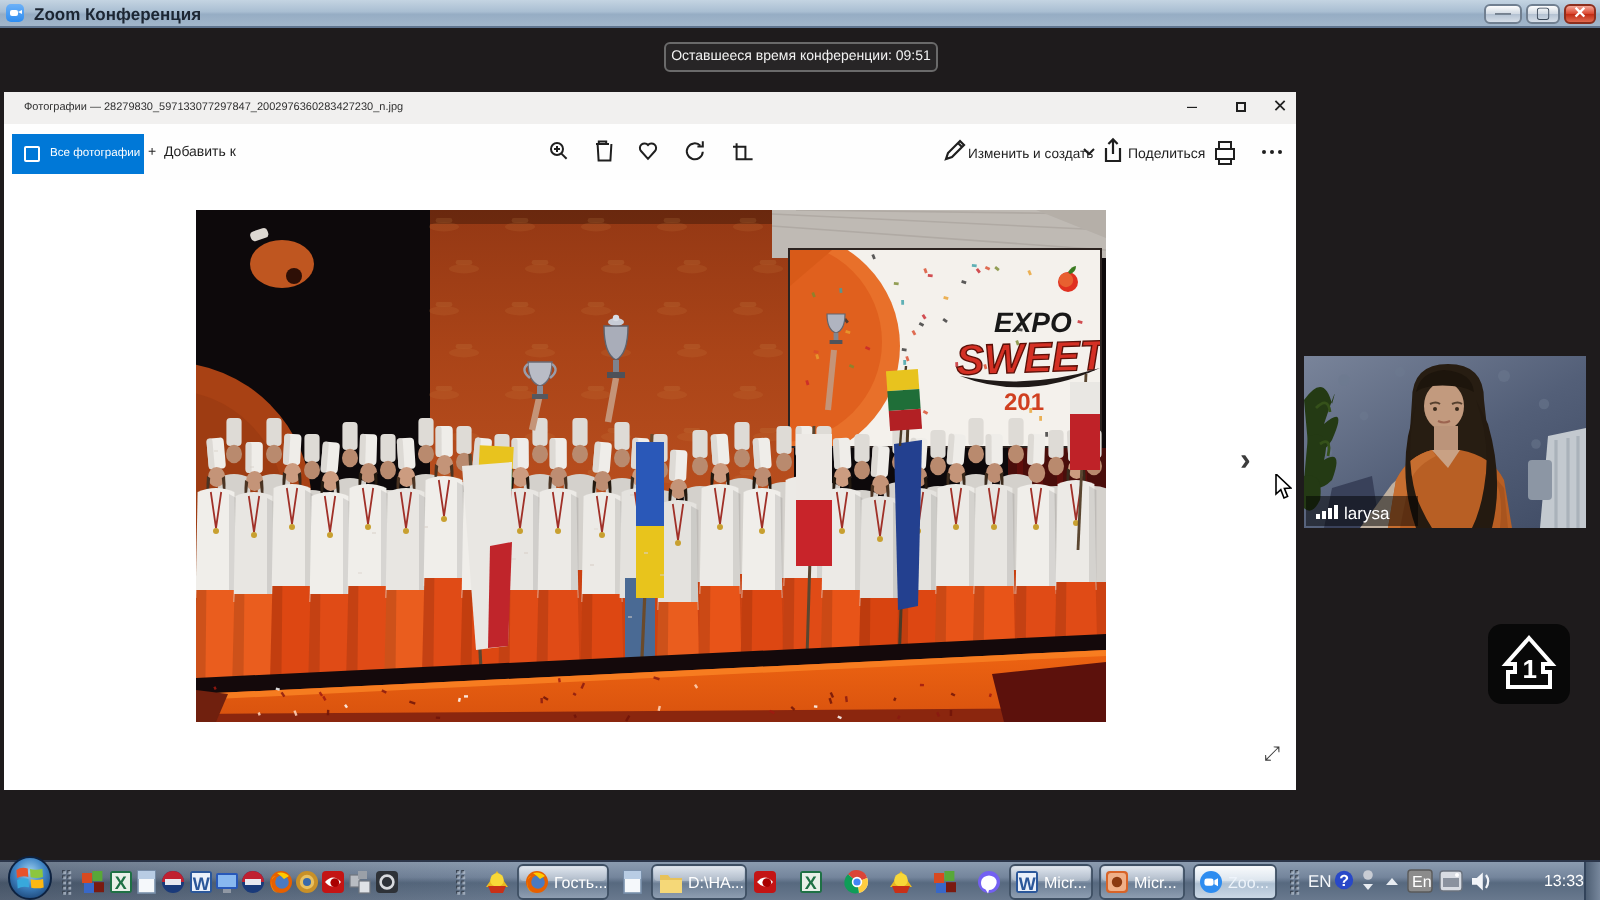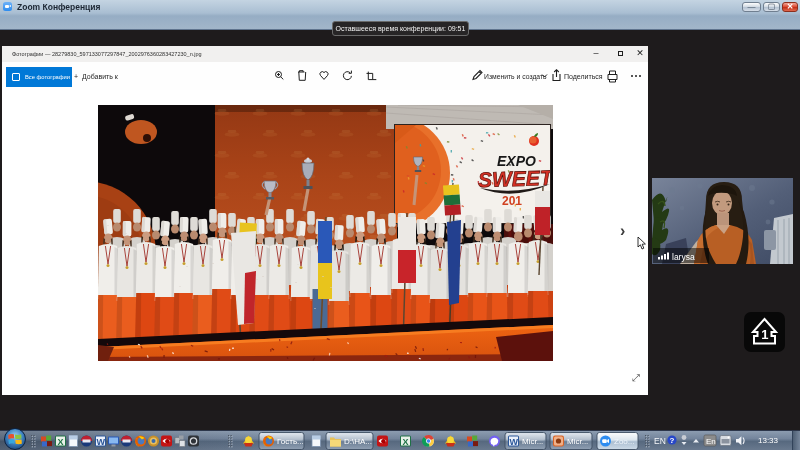--- a/index.html
+++ b/index.html
@@ -1,20 +1,20 @@
 <!DOCTYPE html>
 <html><head>
 <meta charset="utf-8">
 <style>
   * { margin:0; padding:0; box-sizing:border-box; }
   html,body { width:800px; height:450px; overflow:hidden; font-family:"Liberation Sans",sans-serif; }
   body { position:relative; background:#1e1b1c; }
 
   
-  .ztitle { position:absolute; left:0; top:0; width:800px; height:30px;
+  .ztitle { position:absolute; left:0; top:0; width:800px; height:14px;
     background:linear-gradient(#c4d4e2 0%, #a9bed2 45%, #96adc4 55%, #a2b6ca 100%);
     border-bottom:1px solid #5f748e; }
   .ztitle .zicon { position:absolute; left:3px; top:2px; width:9px; height:9px; border-radius:2.5px;
     background:linear-gradient(#6db1f7,#2d8cf0); }
   .ztitle .zicon:after { content:""; position:absolute; left:1.5px; top:2.6px; width:4px; height:3.6px;
     background:#fff; border-radius:1px; }
   .ztitle .zicon:before { content:""; position:absolute; right:0.8px; top:3.2px; width:0; height:0;
     border-top:1.3px solid transparent; border-bottom:1.3px solid transparent; border-right:2.2px solid #fff; margin-top:0.1px; }
   .ztitle .ztext { position:absolute; left:17px; top:1.5px; font-size:8.5px; font-weight:bold; color:#1c2633; letter-spacing:0px; }
   .winbtn { position:absolute; top:2px; height:10px; border-radius:3px;
@@ -57,21 +57,21 @@
   .cursor { position:absolute; left:637px; top:237px; }
 
   
   .tbar { position:absolute; left:0; top:430px; width:800px; height:20px;
     background:linear-gradient(#8c9cb0 0%, #74859c 40%, #57697f 55%, #69798e 100%);
     border-top:1px solid #2c364a; }
   .tbar .shade { position:absolute; left:0; top:0; width:260px; height:20px;
     background:linear-gradient(90deg, rgba(20,25,35,0.25), rgba(20,25,35,0)); }
   .orb { position:absolute; left:4px; top:428px; width:22px; height:22px; border-radius:50%;
     background:radial-gradient(circle at 50% 35%, #9fd1f0 0%, #3f84c4 45%, #11315e 100%); border:1px solid #0d2240;}
-  .clock { position:absolute; left:758px; top:5px; width:34px; text-align:left; color:#fff; font-size:8px; }
+  .clock { position:absolute; left:758px; top:5px; width:34px; text-align:right; color:#fff; font-size:8px; }
   .showdesk { position:absolute; left:792px; top:0; width:8px; height:20px;
      background:linear-gradient(90deg,#4e5f74,#77879c); border-left:1px solid #32435a; }
 </style>
 </head>
 <body>
 
 <div class="ztitle">
   <div class="zicon"></div>
   <div class="ztext">Zoom Конференция</div>
 </div>

